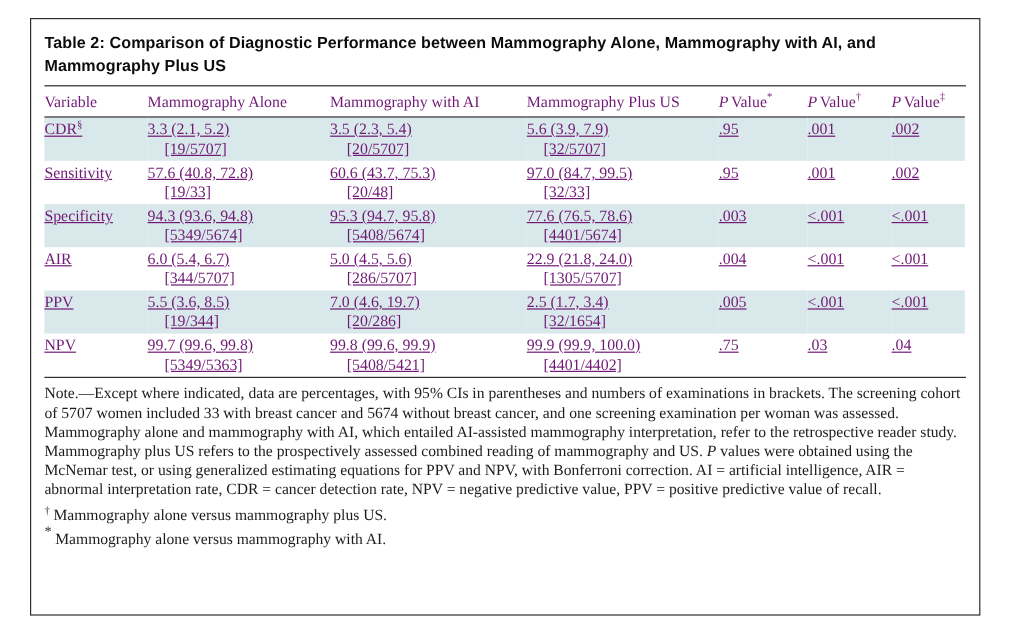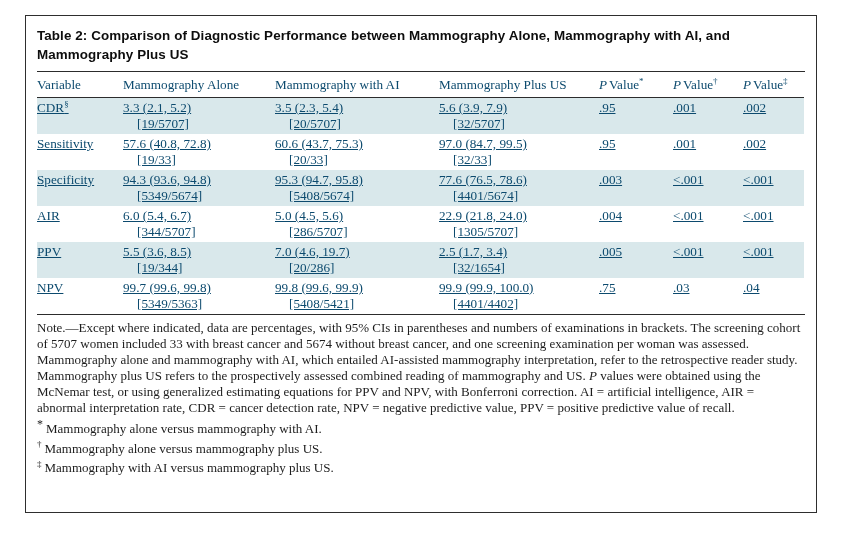--- a/index.html
+++ b/index.html
@@ -35,21 +35,21 @@
     border: none;
     border-top: 1.6px solid #2c2c2c;
     margin: 0;
     height: 0;
   }
   table.data {
     width: 767px;
     table-layout: fixed;
     border-collapse: collapse;
     font-size: 13.2px;
-    color: #0c4a6e;
+    color: #701a75;
   }
   table.data th {
     text-align: left;
     font-weight: normal;
     padding: 5px 4px 4px 0;
     font-size: 13.2px;
   }
   table.data td {
     vertical-align: top;
     text-align: left;
@@ -126,21 +126,21 @@
         <td style="background: rgb(217, 232, 235);">.002</td>
       </tr>
       <tr>
         <td><span>Sensitivity</span><sup></sup></td>
         <td>
             <div>57.6 (40.8, 72.8)</div>
             <div class="bracket-line">[19/33]</div>
           </td>
         <td>
             <div>60.6 (43.7, 75.3)</div>
-            <div class="bracket-line">[20/33]</div>
+            <div class="bracket-line">[20/48]</div>
           </td>
         <td>
             <div>97.0 (84.7, 99.5)</div>
             <div class="bracket-line">[32/33]</div>
           </td>
         <td>.95</td>
         <td>.001</td>
         <td>.002</td>
       </tr>
       <tr class="shaded">
@@ -215,17 +215,16 @@
         <td>.03</td>
         <td>.04</td>
       </tr>
     </tbody>
   </table>
 
   <hr class="rule">
 
   <p class="note"><span>Note.—Except where indicated, data are percentages, with 95% CIs in parentheses and numbers of examinations in brackets. The screening cohort of 5707 women included 33 with breast cancer and 5674 without breast cancer, and one screening examination per woman was assessed. Mammography alone and mammography with AI, which entailed AI-assisted mammography interpretation, refer to the retrospective reader study. Mammography plus US refers to the prospectively assessed combined reading of mammography and US. </span><i>P</i><span> values were obtained using the McNemar test, or using generalized estimating equations for PPV and NPV, with Bonferroni correction. AI = artificial intelligence, AIR = abnormal interpretation rate, CDR = cancer detection rate, NPV = negative predictive value, PPV = positive predictive value of recall.</span></p>
 
+  <p class="footnote"><sup>†</sup><span>Mammography alone versus mammography plus US.</span></p>
   <p class="footnote"><sup style="font-size:12px;">*</sup><span>Mammography alone versus mammography with AI.</span></p>
-  <p class="footnote"><sup>†</sup><span>Mammography alone versus mammography plus US.</span></p>
-  <p class="footnote"><sup>‡</sup><span>Mammography with AI versus mammography plus US.</span></p>
 
 </div>
 
 </body></html>

